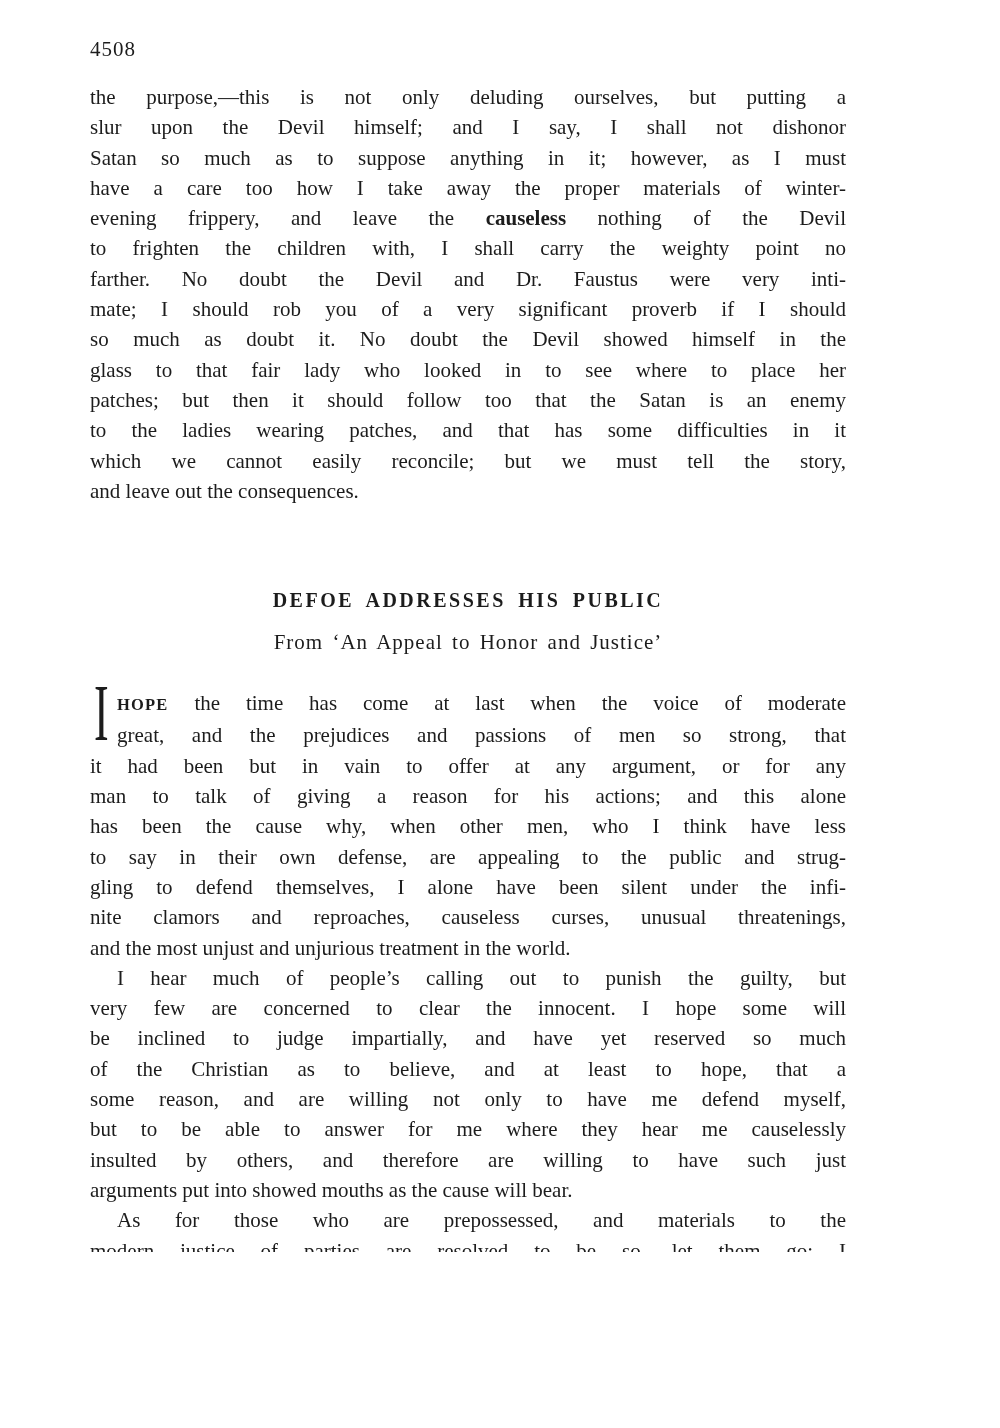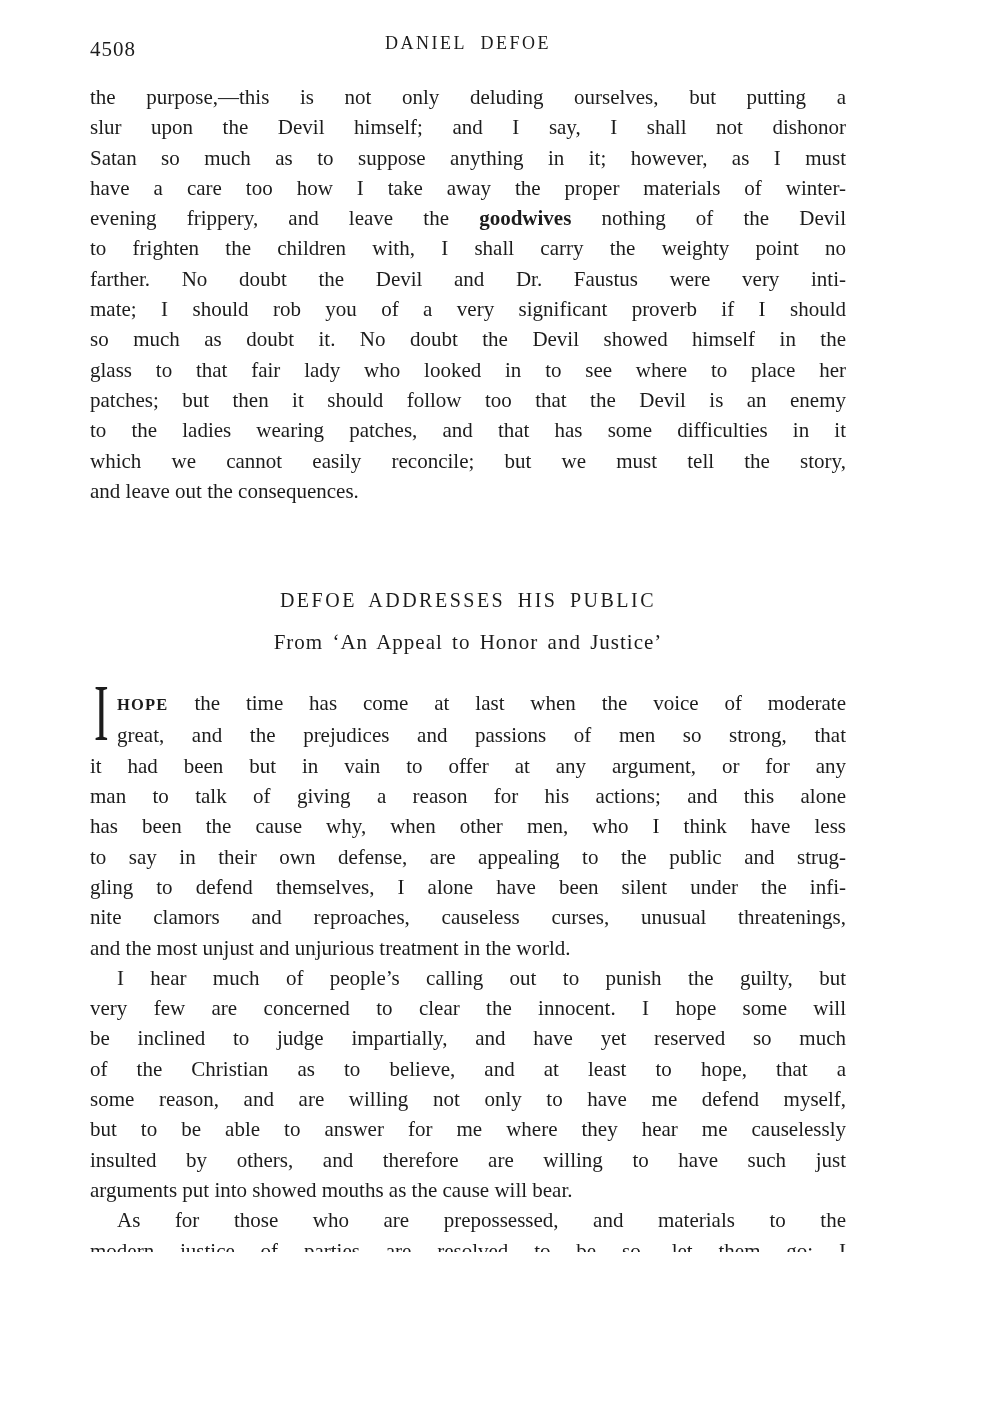--- a/index.html
+++ b/index.html
@@ -54,21 +54,21 @@
     left: 4px; top: -15px;
     font-size: 80px;
     line-height: 80px;
     transform: scaleX(0.55);
     transform-origin: 0 0;
   }
   .sc { font-size: 16.5px; letter-spacing: 1.2px; font-weight: bold; }
   .section-head {
     margin-top: 82px;
     text-align: center;
-    font-weight: normal;
+    font-weight: bold;
     font-size: 20px;
     line-height: 24px;
     letter-spacing: 2.5px;
     word-spacing: 5px;
   }
   .section-sub {
     margin-top: 18px;
     text-align: center;
     font-size: 21px;
     line-height: 24px;
@@ -79,36 +79,35 @@
   b { font-weight: bold; }
 </style>
 </head>
 <body style="--ink: #1c1c1c; --paper: #ffffff;">
 
 <div class="page">
   <div class="textblock">
 
     <div class="pagehead">
       <span class="folio">4508</span>
-      <div class="running">DANIEL DEFOE</div>
     </div>
 
     <div id="continuation">
         <div class="para">
           <div class="line">the purpose,—this is not only deluding ourselves, but putting a</div>
           <div class="line">slur upon the Devil himself; and I say, I shall not dishonor</div>
           <div class="line">Satan so much as to suppose anything in it; however, as I must</div>
           <div class="line">have a care too how I take away the proper materials of winter-</div>
-          <div class="line">evening frippery, and leave the <b>goodwives</b> nothing of the Devil</div>
+          <div class="line">evening frippery, and leave the <b>causeless</b> nothing of the Devil</div>
           <div class="line">to frighten the children with, I shall carry the weighty point no</div>
           <div class="line">farther.  No doubt the Devil and Dr. Faustus were very inti-</div>
           <div class="line">mate; I should rob you of a very significant proverb if I should</div>
           <div class="line">so much as doubt it.  No doubt the Devil showed himself in the</div>
           <div class="line">glass to that fair lady who looked in to see where to place her</div>
-          <div class="line">patches; but then it should follow too that the Devil is an enemy</div>
+          <div class="line">patches; but then it should follow too that the Satan is an enemy</div>
           <div class="line">to the ladies wearing patches, and that has some difficulties in it</div>
           <div class="line">which we cannot easily reconcile; but we must tell the story,</div>
           <div class="line last">and leave out the consequences.</div>
         </div>
       </div>
 
     <h2 class="section-head">DEFOE ADDRESSES HIS PUBLIC</h2>
 
     <div class="section-sub">From ‘An Appeal to Honor and Justice’</div>
 

